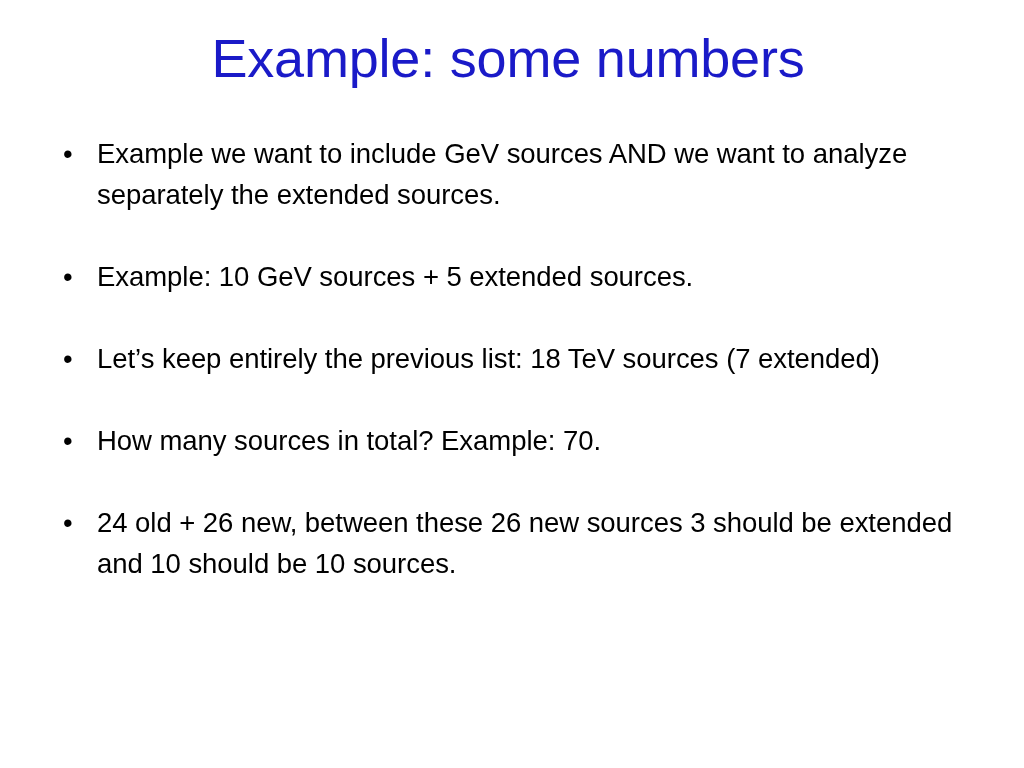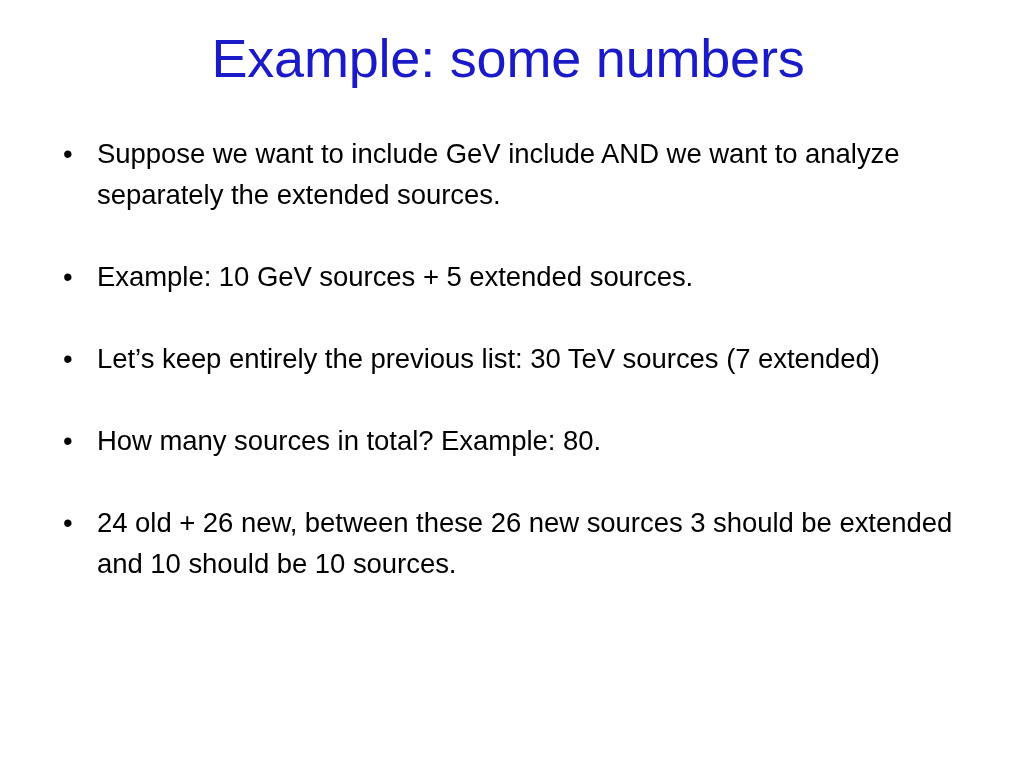--- a/index.html
+++ b/index.html
@@ -85,36 +85,36 @@
 <body>
 
 <div class="slide">
 
   <div class="slide-title">Example: some numbers</div>
 
   <ul class="body-list">
 
     <li class="bullet-item">
       <span class="bullet-marker">•</span>
-      <span class="bullet-text">Suppose we want to include GeV include AND we want to analyze separately the extended sources.</span>
+      <span class="bullet-text">Example we want to include GeV sources AND we want to analyze separately the extended sources.</span>
     </li>
 
     <li class="bullet-item">
       <span class="bullet-marker">•</span>
       <span class="bullet-text">Example: 10 GeV sources + 5 extended sources.</span>
     </li>
 
     <li class="bullet-item">
       <span class="bullet-marker">•</span>
-      <span class="bullet-text">Let’s keep entirely the previous list: 30 TeV sources (7 extended)</span>
+      <span class="bullet-text">Let’s keep entirely the previous list: 18 TeV sources (7 extended)</span>
     </li>
 
     <li class="bullet-item">
       <span class="bullet-marker">•</span>
-      <span class="bullet-text">How many sources in total? Example: 80.</span>
+      <span class="bullet-text">How many sources in total? Example: 70.</span>
     </li>
 
     <li class="bullet-item">
       <span class="bullet-marker">•</span>
       <span class="bullet-text">24 old + 26 new, between these 26 new sources 3 should be extended and 10 should be 10 sources.</span>
     </li>
 
   </ul>
 
 </div>

